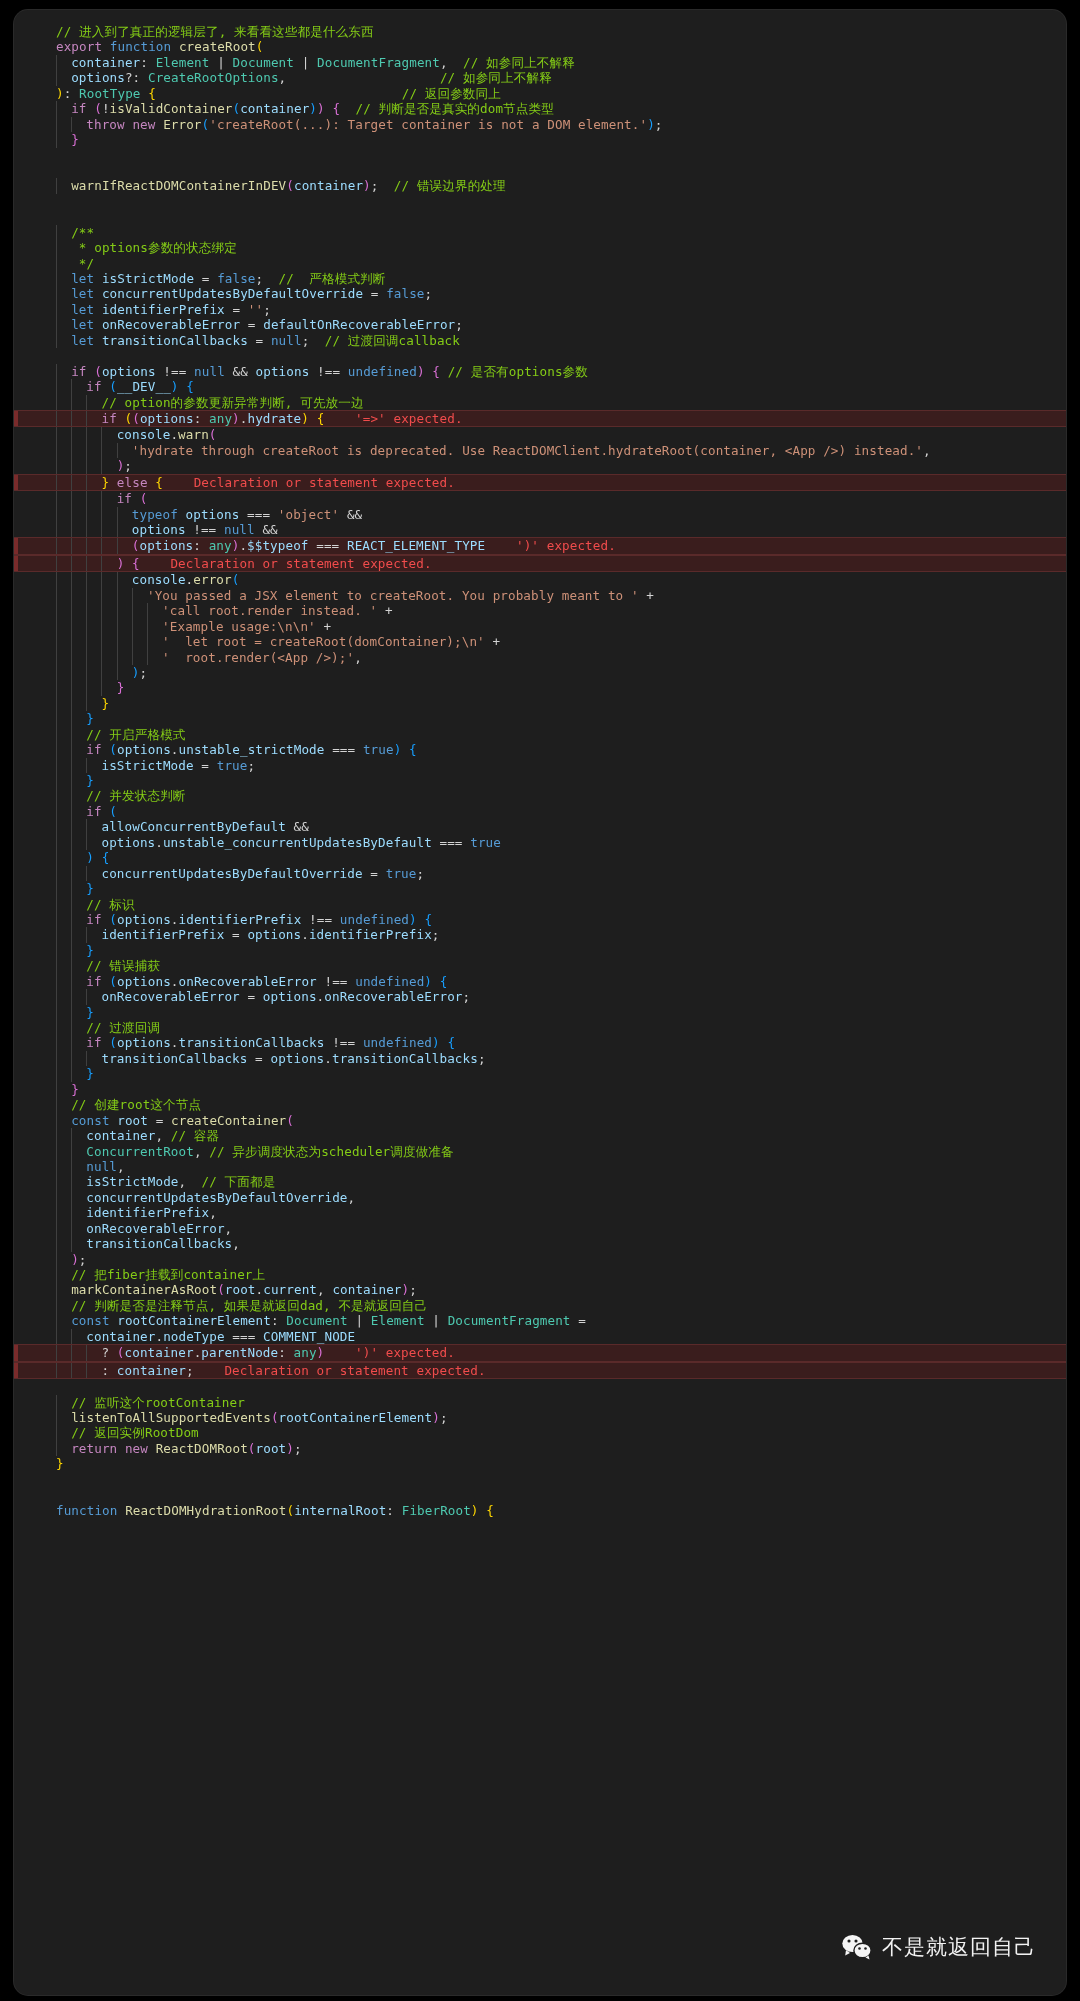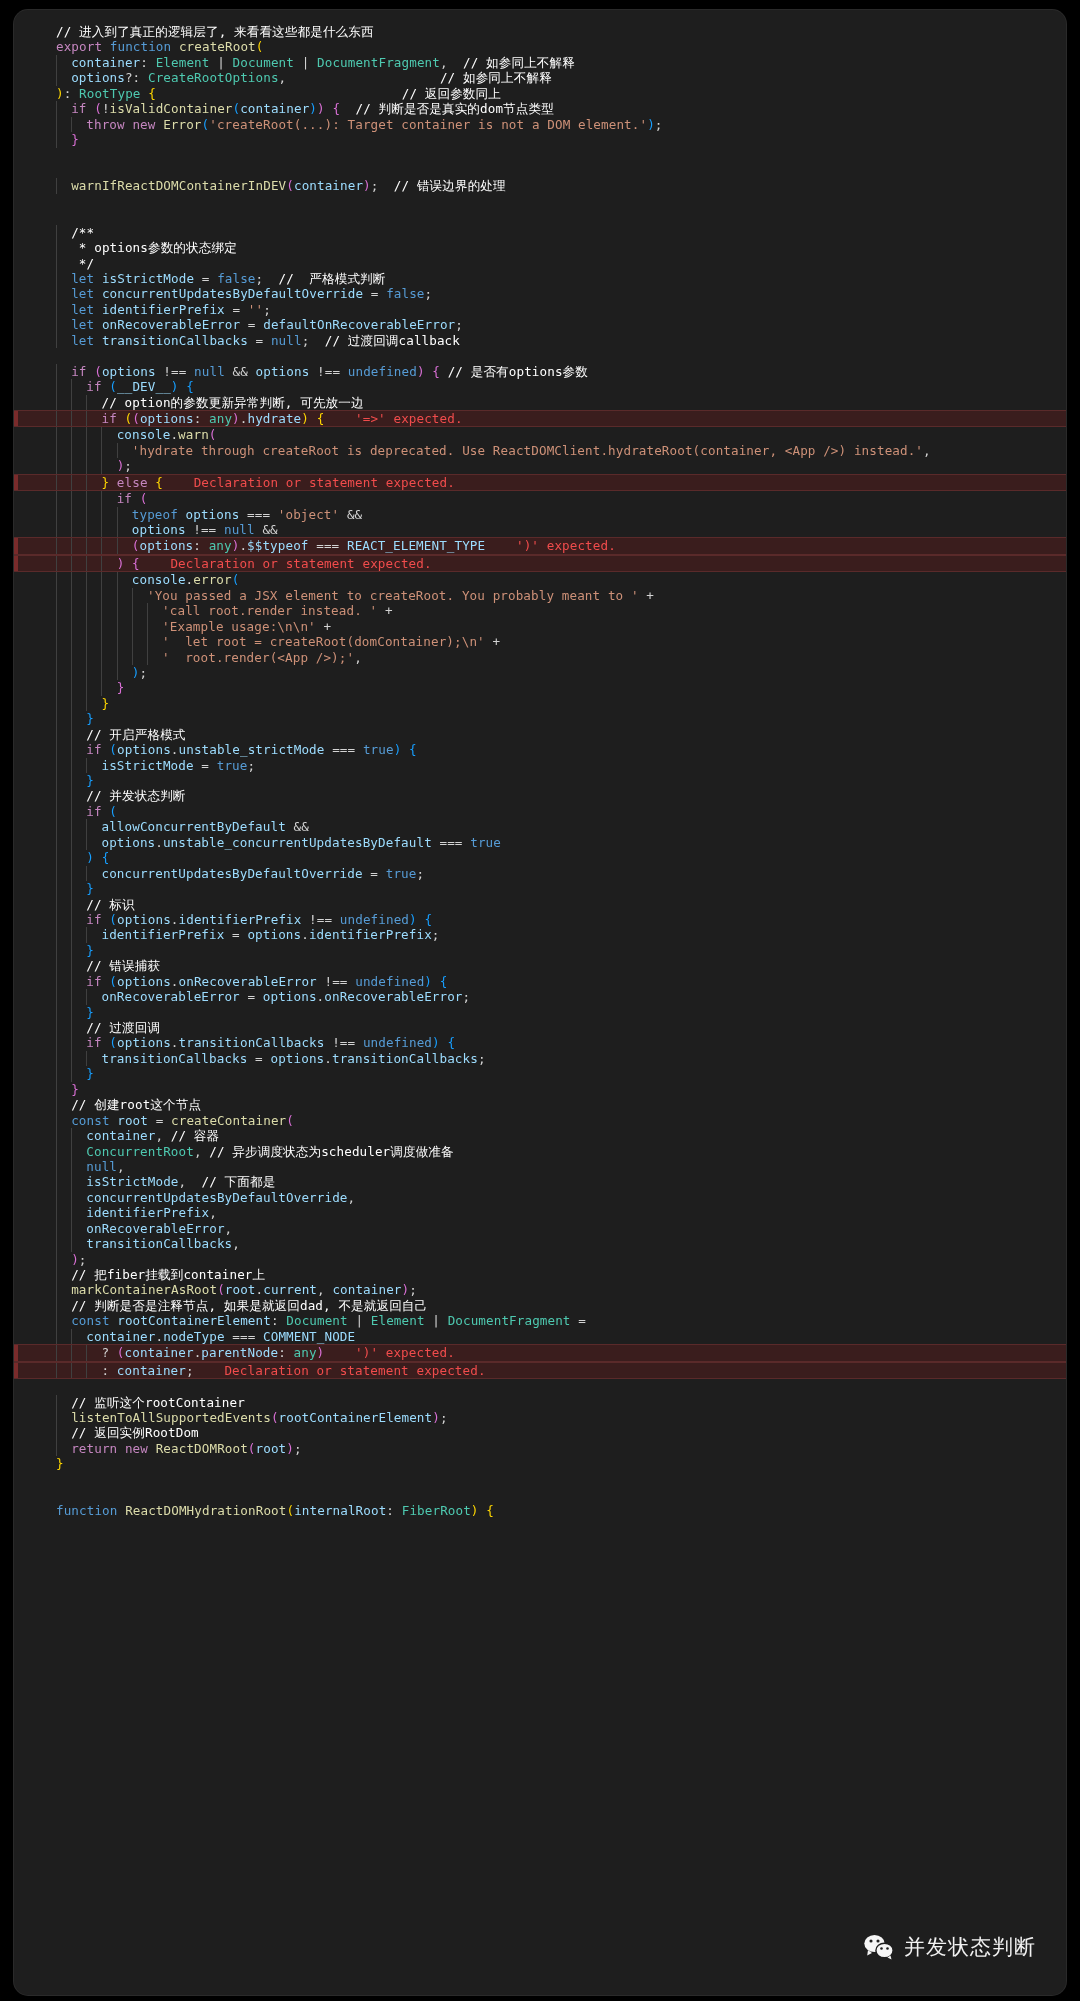--- a/index.html
+++ b/index.html
@@ -67,21 +67,21 @@
   }
   .errbar {
     position: absolute;
     left: 0;
     top: 0;
     bottom: 0;
     width: 4px;
     background: #7a2b2b;
   }
   
-  .c  { color: #ffffff; }           
+  .c  { color: #84cc16; }           
   .kw { color: #C586C0; }           
   .kw2{ color: #569CD6; }           
   .fn { color: #DCDCAA; }           
   .ty { color: #4EC9B0; }           
   .va { color: #9CDCFE; }           
   .st { color: #CE9178; }           
   .op { color: #D4D4D4; }           
   .p1 { color: #FFD700; }           
   .p2 { color: #DA70D6; }           
   .p3 { color: #179FFF; }
@@ -112,16 +112,16 @@
           <ellipse cx="10.5" cy="9.5" rx="10.2" ry="8.6" fill="#f5f5f5"></ellipse>
           <polygon points="4,16 8,19 3.2,21.5" fill="#f5f5f5"></polygon>
           <ellipse cx="20.5" cy="16.5" rx="8.6" ry="7.3" fill="#f5f5f5" stroke="#1e1e1e" stroke-width="1.4"></ellipse>
           <polygon points="26.5,21.5 23.5,23.5 27.5,25.5" fill="#f5f5f5"></polygon>
           <circle cx="7" cy="7" r="1.55" fill="#1e1e1e"></circle>
           <circle cx="14" cy="7" r="1.55" fill="#1e1e1e"></circle>
           <circle cx="17.5" cy="14.5" r="1.3" fill="#1e1e1e"></circle>
           <circle cx="23.5" cy="14.5" r="1.3" fill="#1e1e1e"></circle>
         </svg>
       </span>
-      <span>并发状态判断</span>
+      <span>不是就返回自己</span>
     </div>
   </div>
 </div>
 
 </body></html>

